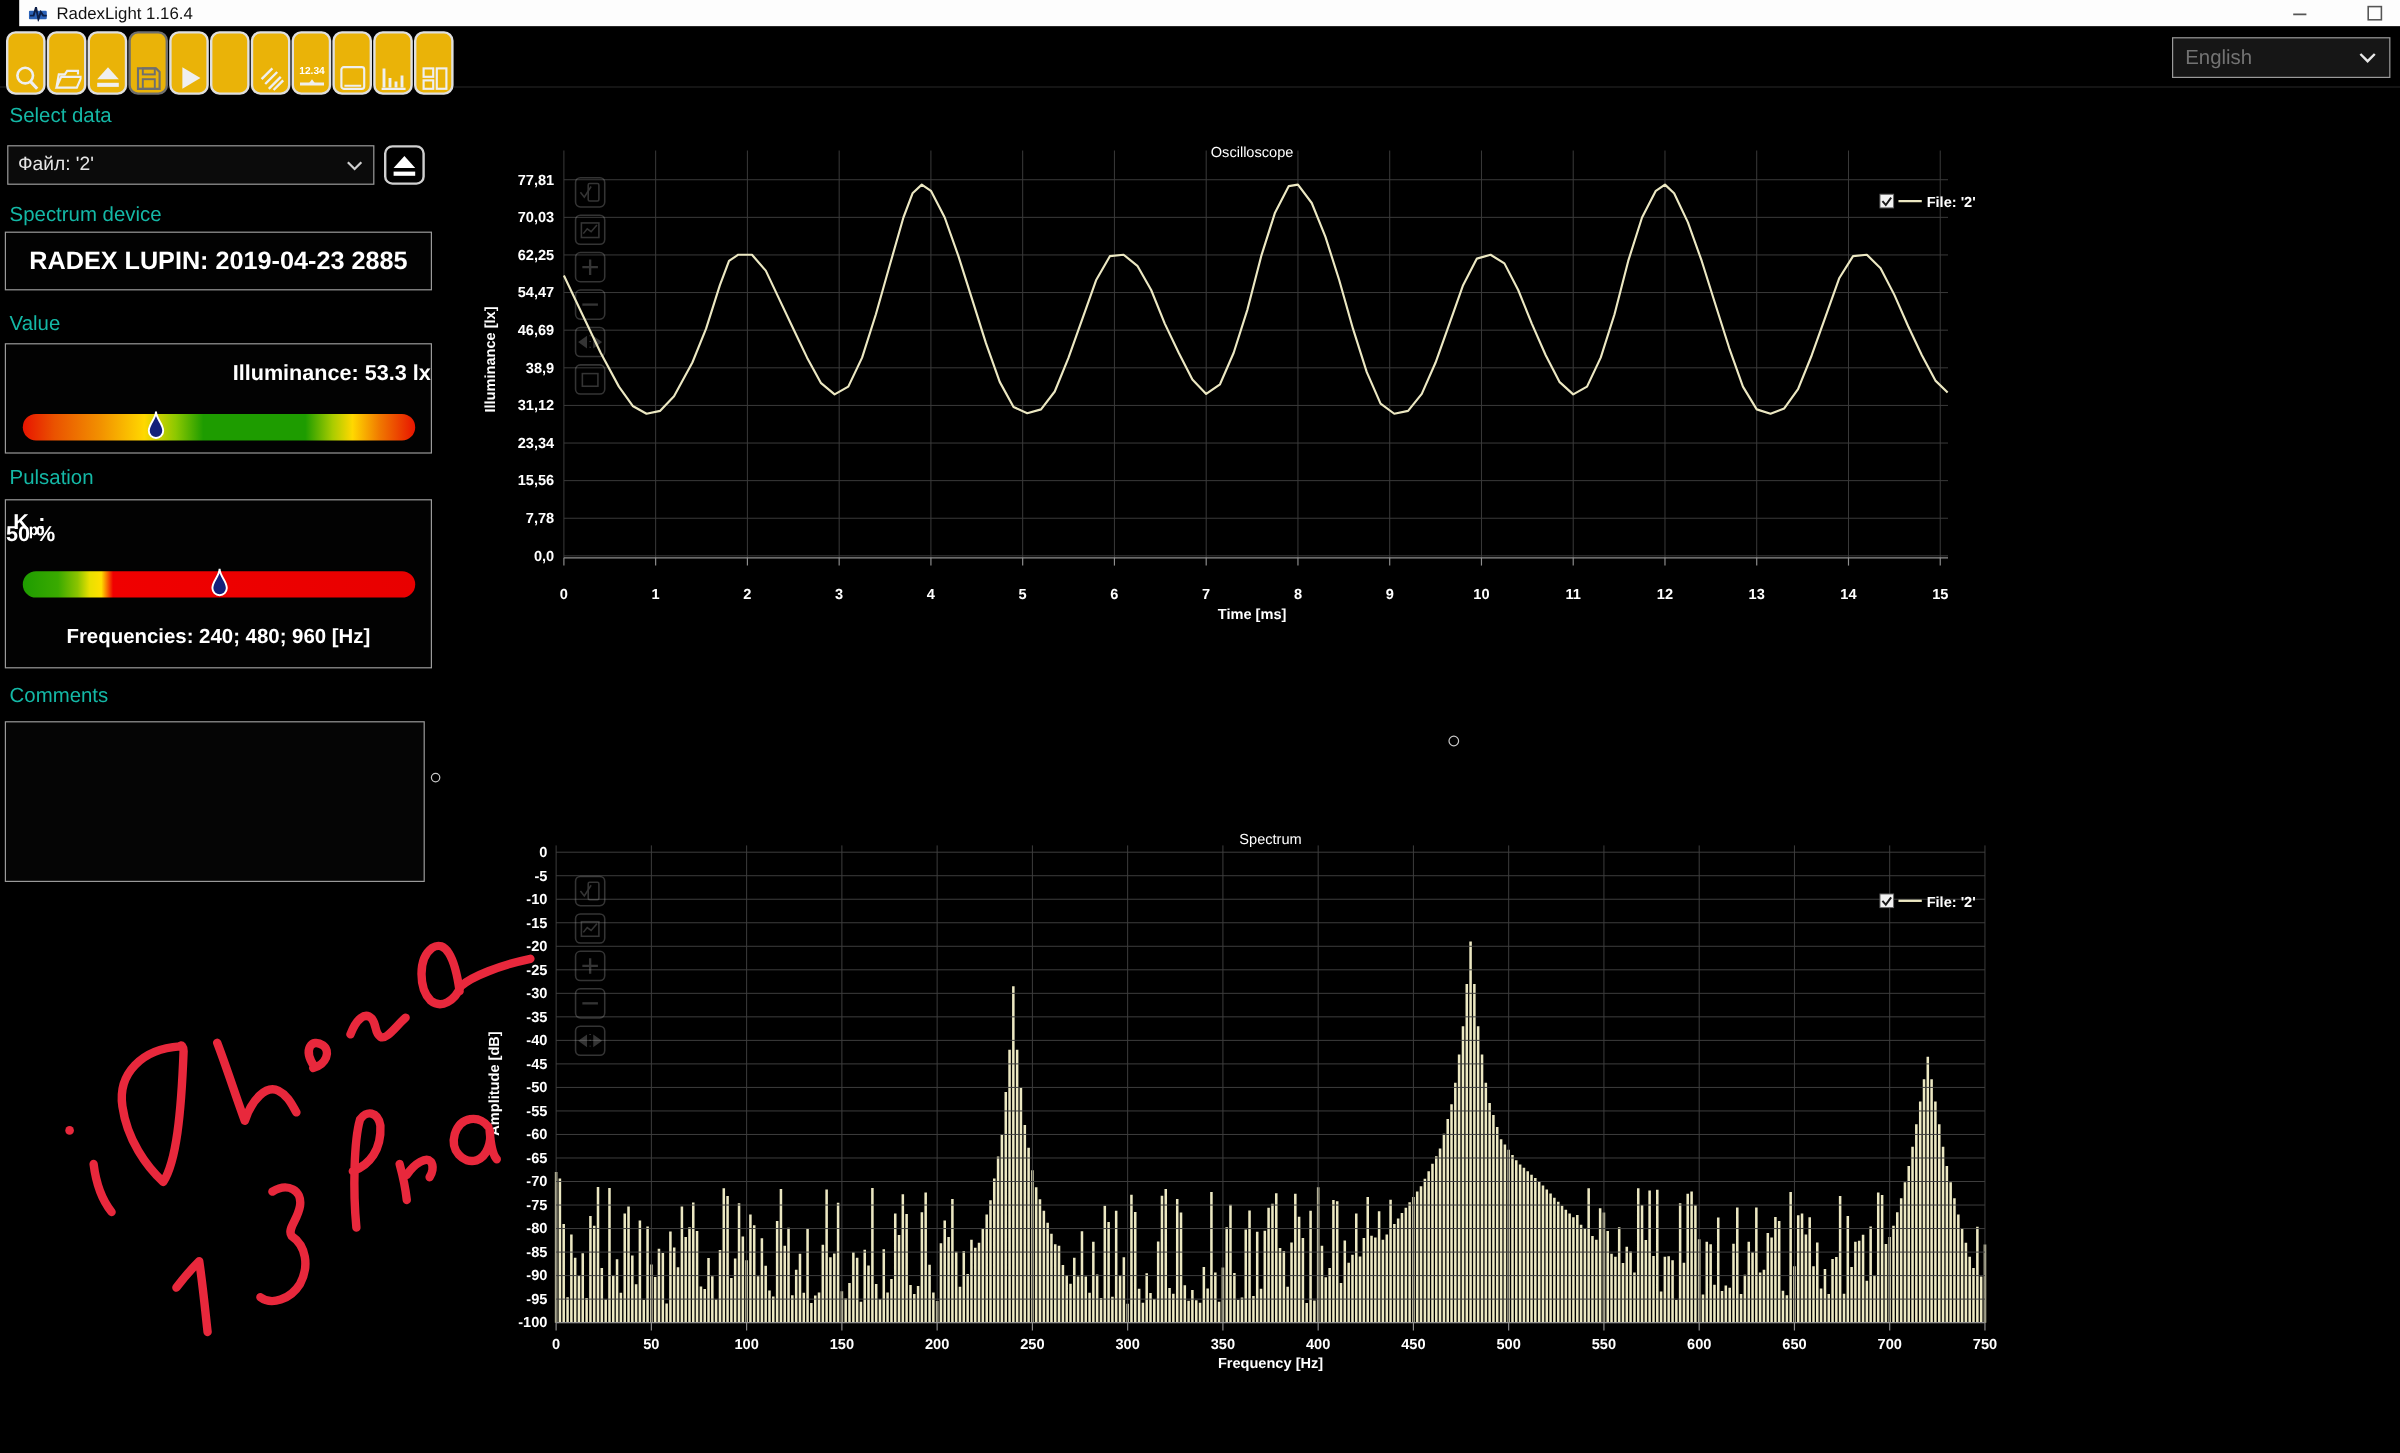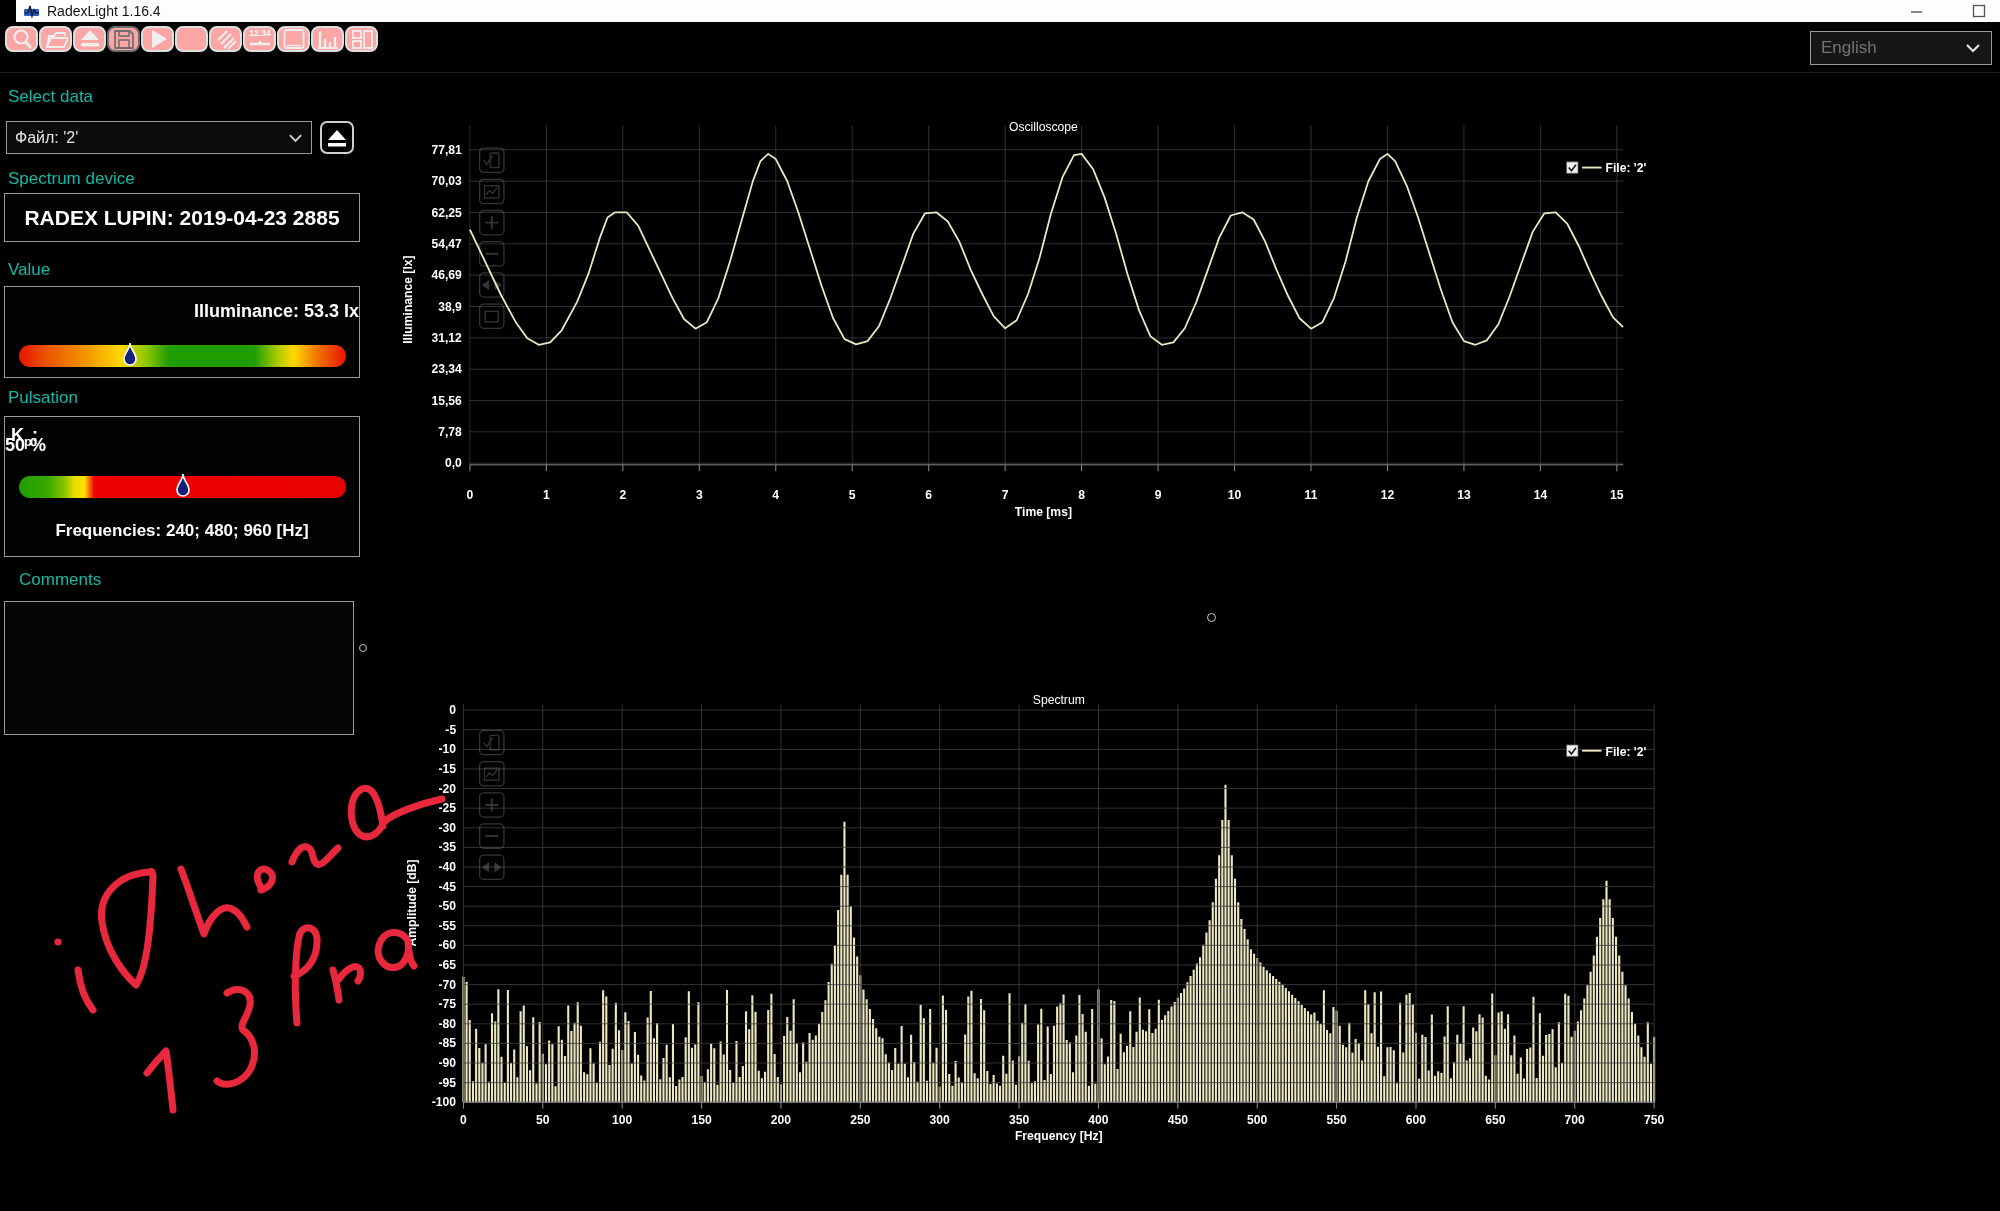--- a/index.html
+++ b/index.html
@@ -6,22 +6,22 @@
     font-family:"Liberation Sans",sans-serif;position:relative}
   .abs{position:absolute}
   
   #titlebar{position:absolute;left:16px;top:0;width:2000px;height:22px;background:#fdfdfd;color:#111;
     font-size:14px;display:flex;align-items:center}
   #titlebar .appicon{margin-left:8px;width:16px;height:14px}
   #titlebar .title{margin-left:7px}
   .winbtn{position:absolute;top:0;height:22px;display:flex;align-items:center;justify-content:center;width:40px}
   
   #toolbar{position:absolute;left:0;top:22px;width:2000px;height:50px;background:#000;border-bottom:1px solid #222}
-  .tbtn{position:absolute;top:4px;width:33px;height:26px;border:2px solid #dfdfdf;border-radius:8px;
-    box-sizing:border-box;display:flex;align-items:center;justify-content:center;background:#fca5a5}
+  .tbtn{position:absolute;top:4px;width:33px;height:53px;border:2px solid #dfdfdf;border-radius:8px;
+    box-sizing:border-box;display:flex;align-items:flex-end;justify-content:center;background:#eab308}
   .tbtn.disabled{border-color:#6f6f6f}
   
   #langsel{position:absolute;left:1810px;top:31px;width:182px;height:34px;background:#161616;
     border:1px solid #9a9a9a;box-sizing:border-box;color:#737373;font-size:17px;display:flex;align-items:center}
   #langsel span{margin-left:10px}
   #langsel svg{position:absolute;right:10px;top:11px}
   
   .lbl{position:absolute;font-size:17px;color:#14b8a6}
   .panelbox{position:absolute;border:1px solid #9a9a9a;background:#020202;box-sizing:border-box}
   #fileselect{position:absolute;left:6px;top:121px;width:306px;height:33px;background:#0b0b0b;
@@ -177,21 +177,21 @@
   <div class="boldwhite" style="position:absolute;left:6px;top:8px;font-size:18px"><span>K</span><sub style="font-size:13px">p</sub><span>:</span></div>
   <div class="boldwhite" style="position:absolute;left:0;right:0;top:18px;text-align:left;font-size:18px">50 %</div>
   <div class="gradbar" style="top:59px;background:linear-gradient(to right,#1e9c00 0%,#3aaa00 9%,#8cc400 14%,#e8e000 17%,#ffe000 20%,#f00000 23%,#e80000 100%)">
     <svg class="marker" width="15" height="27" viewBox="0 0 15 27" style="left: 50%;">
       <path d="M7.5,1 C7.5,7 13.5,11 13.5,17 A6,6 0 1 1 1.5,17 C1.5,11 7.5,7 7.5,1 Z" fill="#14207a" stroke="#fff" stroke-width="1.6"></path>
     </svg>
   </div>
   <div class="boldwhite" style="position:absolute;left:0;right:0;top:104px;text-align:center;font-size:17px">Frequencies: 240; 480; 960 [Hz]</div>
 </div>
 
-<div class="lbl" style="left:19px;top:570px">Comments</div>
+<div class="lbl" style="left:8px;top:570px">Comments</div>
 <textarea id="commentsbox" style=""></textarea>
 <div class="handle-dot" style="left:359px;top:644px"></div>
 
 <svg id="osc-svg" class="abs" style="left:380px;top:78px" width="1620" height="542" viewBox="380 78 2000 620">
     <text x="1199" y="119" text-anchor="middle" class="cht">Oscilloscope</text>
     <g stroke="#3c3c3c" stroke-width="1">
       <line x1="491" y1="112" x2="491" y2="531"></line>
       <line x1="585.4" y1="112" x2="585.4" y2="531"></line>
       <line x1="679.8" y1="112" x2="679.8" y2="531"></line>
       <line x1="774.2" y1="112" x2="774.2" y2="531"></line>

